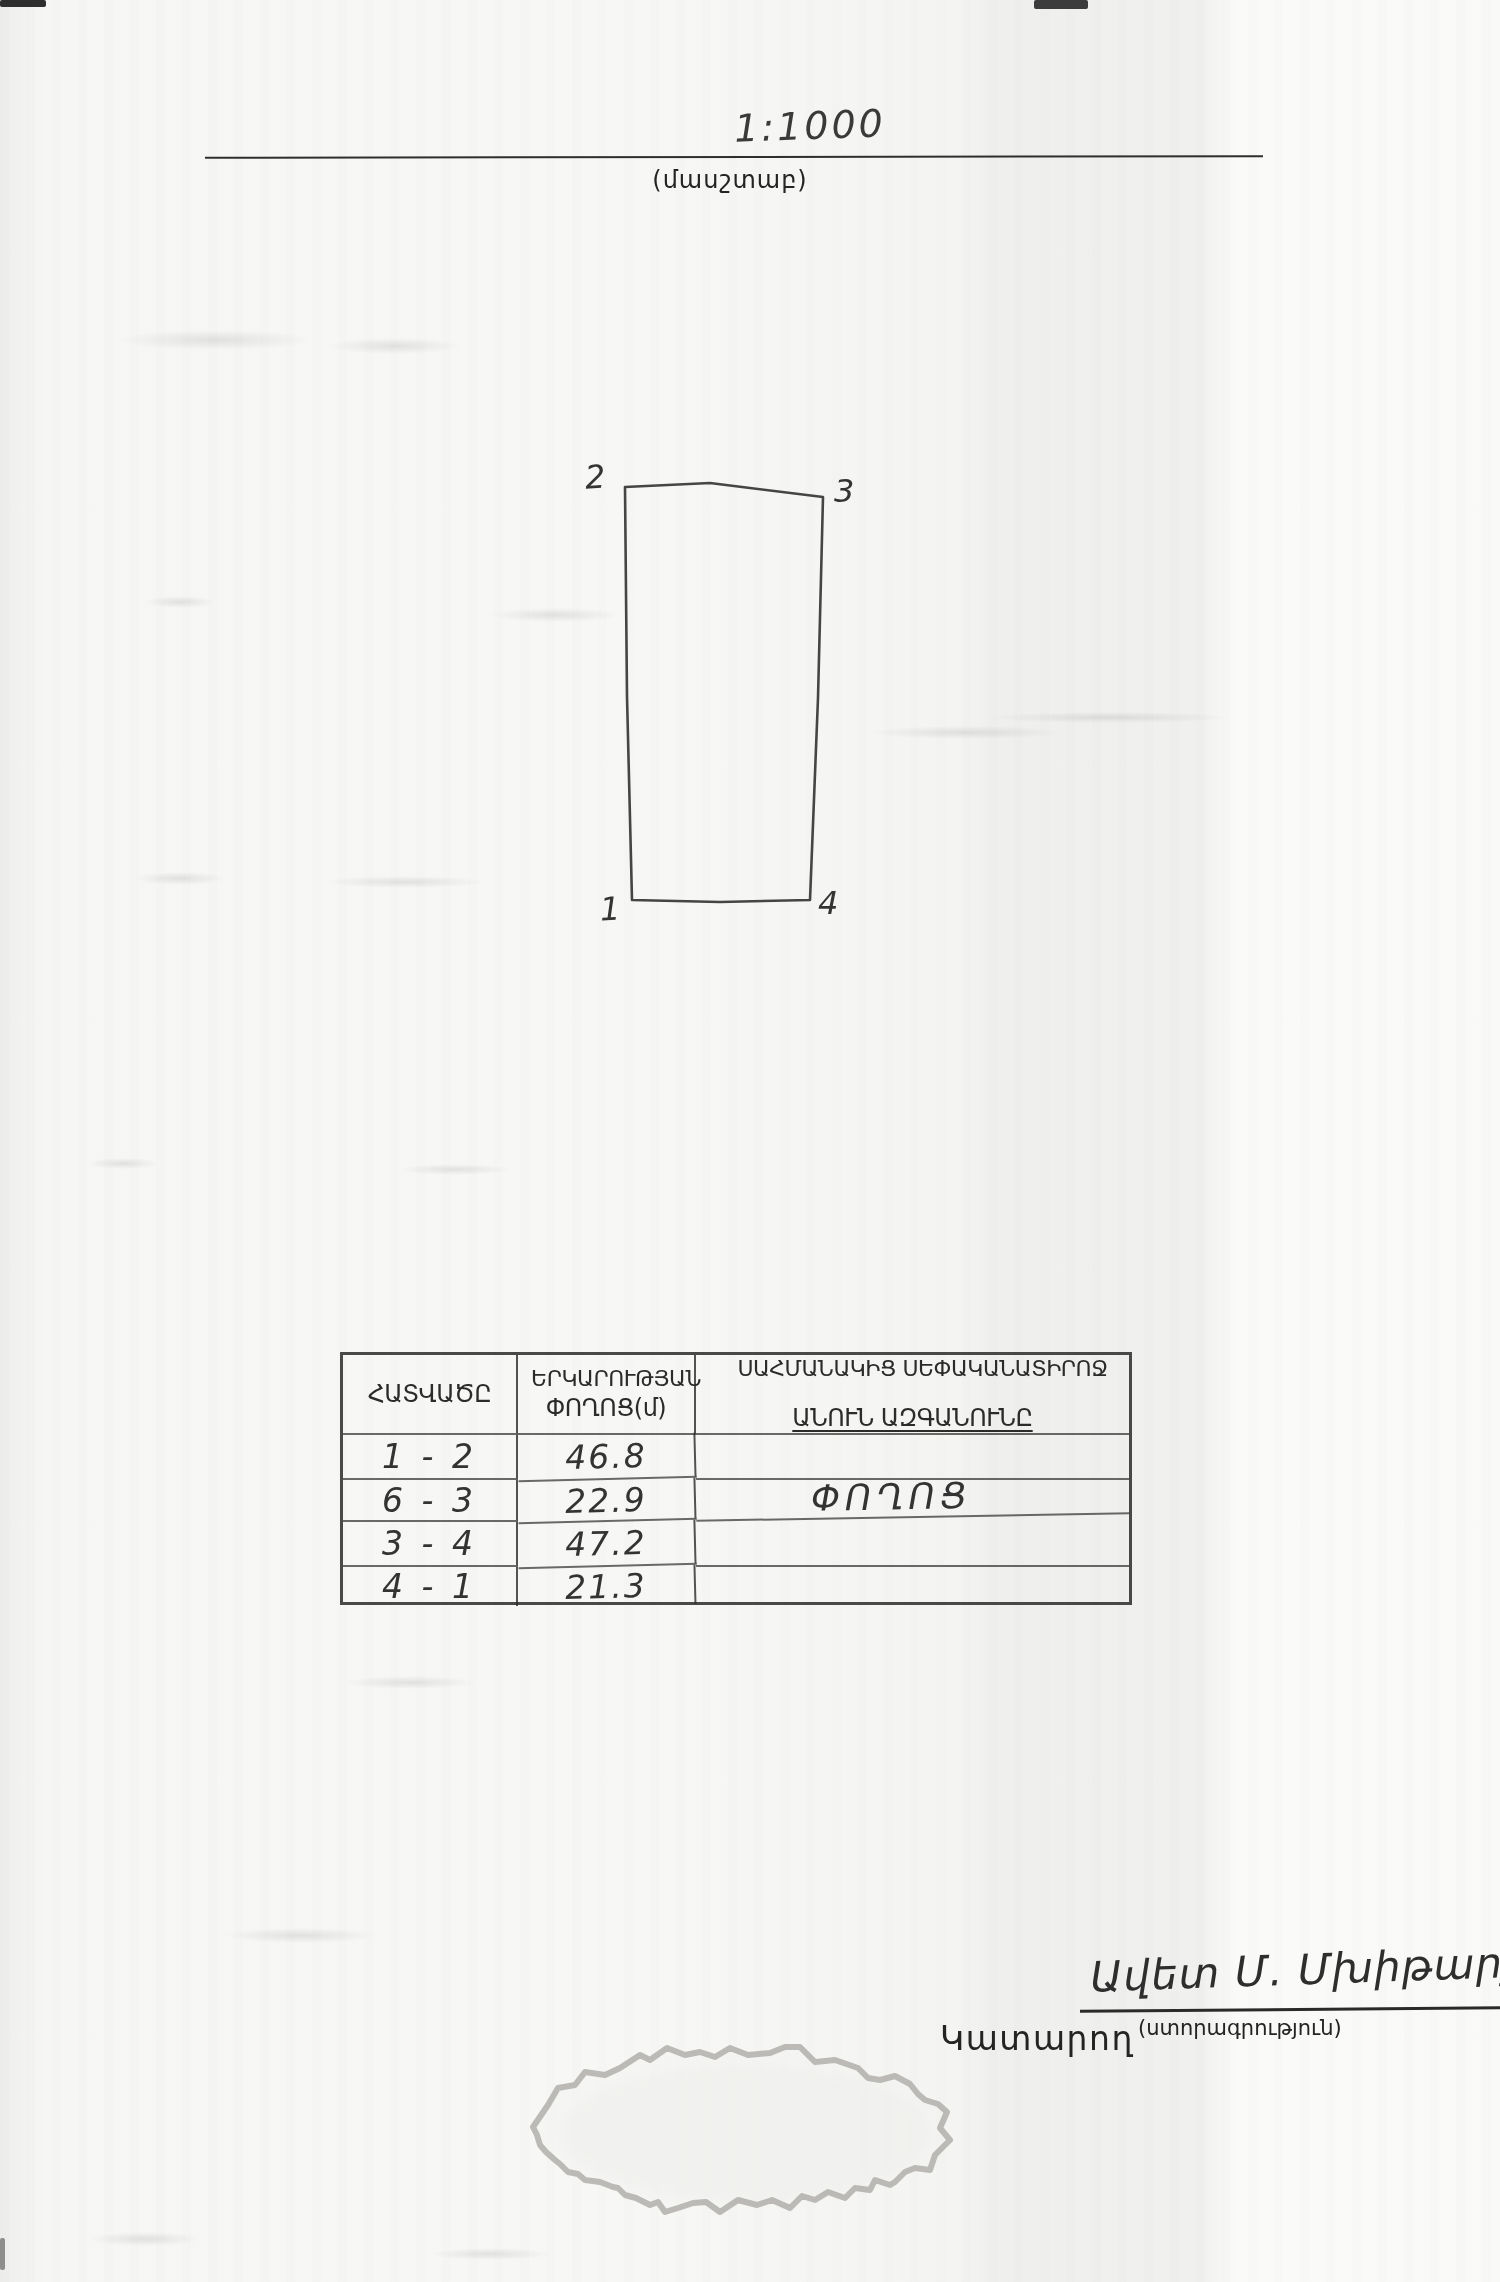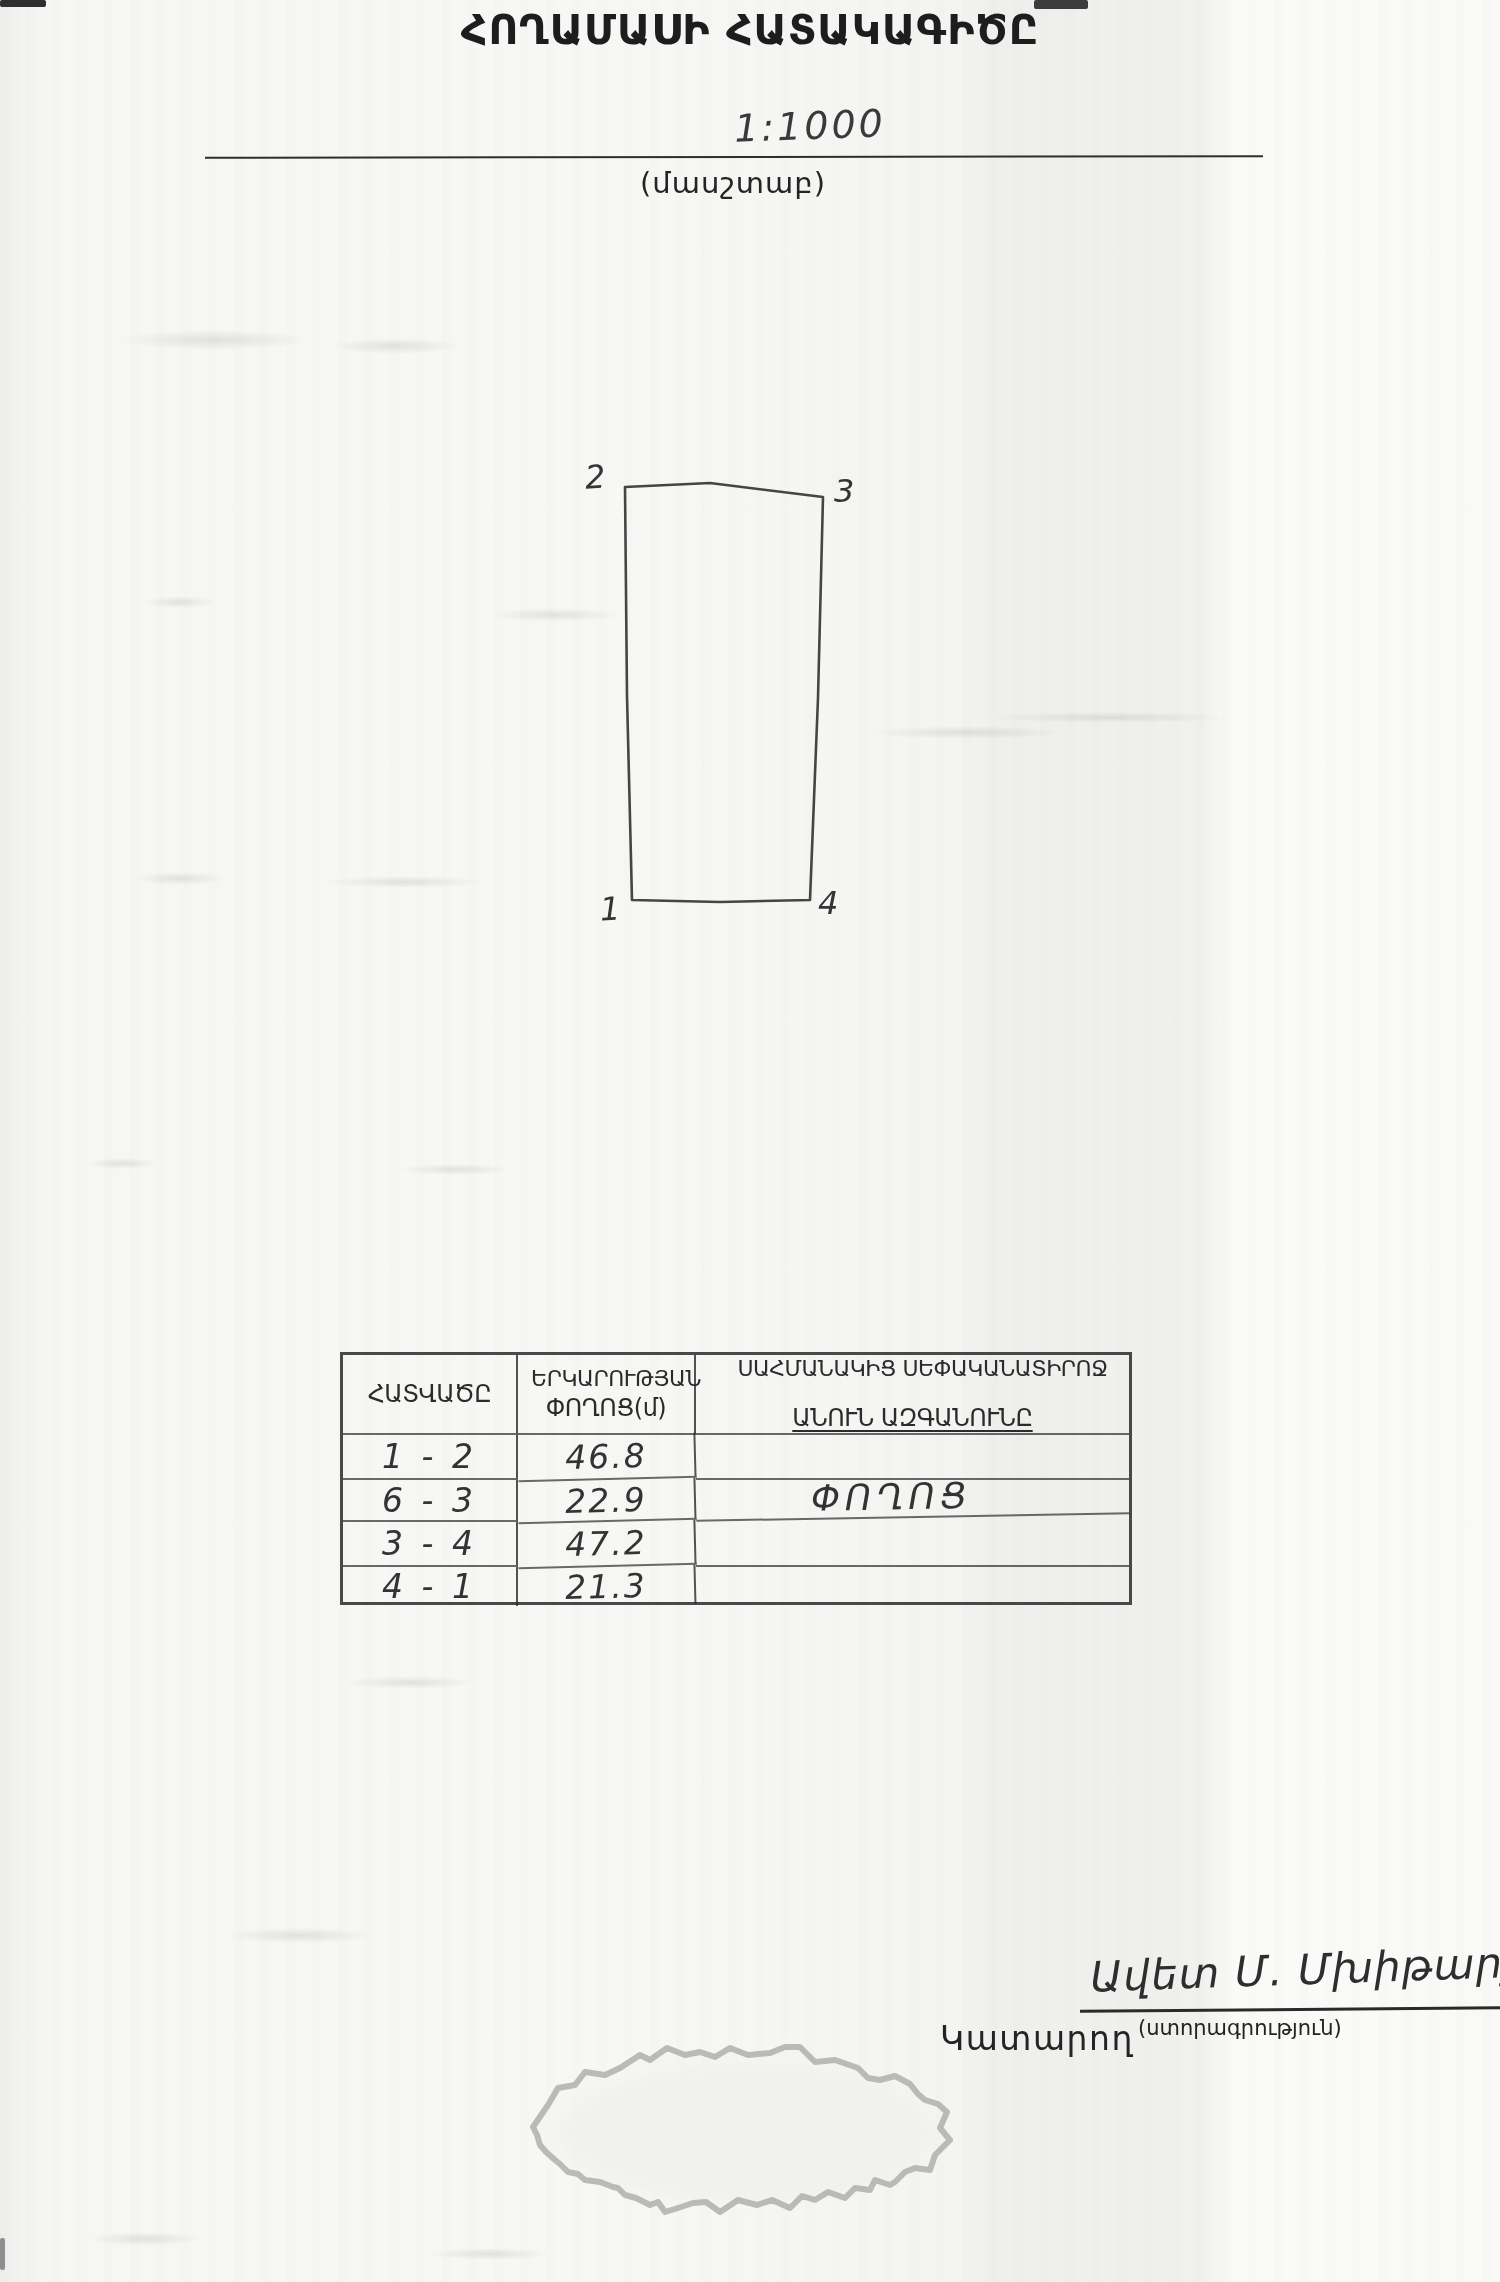--- a/index.html
+++ b/index.html
@@ -11,21 +11,21 @@
       linear-gradient(90deg,#eeeeec 0px,#f6f6f4 45px,#f7f7f5 620px,#f4f4f2 955px,#efefed 995px,#f0f0ee 1200px,#fafaf8 1235px,#f9f9f7 1500px);
   }
   .abs{position:absolute;}
   .printed{color:#242424;}
   .hw{color:#333;font-style:italic;}
   
   .title{left:0;top:6px;width:1500px;text-align:center;font-size:41px;font-weight:bold;letter-spacing:1px;color:#1d1d1d;}
   
   .scale-value{left:700px;top:104px;width:220px;text-align:center;font-size:38px;letter-spacing:3px;transform:rotate(-2deg);color:#3a3a3a;}
   .scale-line{left:205px;top:156px;width:1058px;height:0;border-top:2.5px solid #2e2e2e;transform:rotate(-0.08deg);}
-  .scale-caption{left:640px;top:166px;width:180px;text-align:center;font-size:29px;letter-spacing:1px;}
+  .scale-caption{left:640px;top:166px;width:180px;text-align:center;font-size:24px;letter-spacing:1px;}
   
   .corner{font-size:32px;color:#343434;font-style:italic;}
   
   .tbl{left:340px;top:1352px;width:792px;height:253px;display:grid;
        grid-template-columns:175px 178px auto;grid-template-rows:80px 45px 42px 45px auto;
        border:3px solid rgba(42,42,42,.85);box-sizing:border-box;}
   .tbl>div{border-right:2.5px solid rgba(42,42,42,.8);border-bottom:2.5px solid rgba(50,50,50,.72);
        display:flex;align-items:center;justify-content:center;box-sizing:border-box;overflow:visible;}
   .tbl>div:nth-child(3n){border-right:none;justify-content:space-between;}
   .tbl>div.lastrow{border-bottom:none;}
@@ -65,21 +65,20 @@
   <div class="sm" style="left:325px;top:876px;width:160px;height:12px;"></div>
   <div class="sm" style="left:870px;top:726px;width:190px;height:13px;"></div>
   <div class="sm" style="left:990px;top:712px;width:240px;height:11px;"></div>
   <div class="sm" style="left:88px;top:1158px;width:70px;height:11px;"></div>
   <div class="sm" style="left:400px;top:1164px;width:110px;height:11px;"></div>
   <div class="sm" style="left:345px;top:1676px;width:130px;height:13px;"></div>
   <div class="sm" style="left:225px;top:1928px;width:150px;height:15px;"></div>
   <div class="sm" style="left:90px;top:2232px;width:110px;height:14px;"></div>
   <div class="sm" style="left:430px;top:2248px;width:120px;height:12px;"></div>
 
-  <div class="abs title printed">ՀՈՂԱՄԱՍԻ ՀԱՏԱԿԱԳԻԾԸ</div>
 
   <div class="abs scale-value hw">1:1000</div>
   <div class="abs scale-line"></div>
   <div class="abs scale-caption printed">(մասշտաբ)</div>
 
   <svg class="abs" style="left:570px;top:450px;" width="320" height="510" viewBox="0 0 320 510">
     <path d="M55,37 L140,33 L253,47 L248,248 L240,450 L150,452 L62,450 L57,246 Z" fill="none" stroke="#454545" stroke-width="2.6" stroke-linejoin="round"></path>
   </svg>
   <div class="abs corner" style="left:585px;top:458px;transform:rotate(-4deg);">2</div>
   <div class="abs corner" style="left:834px;top:472px;">3</div>

